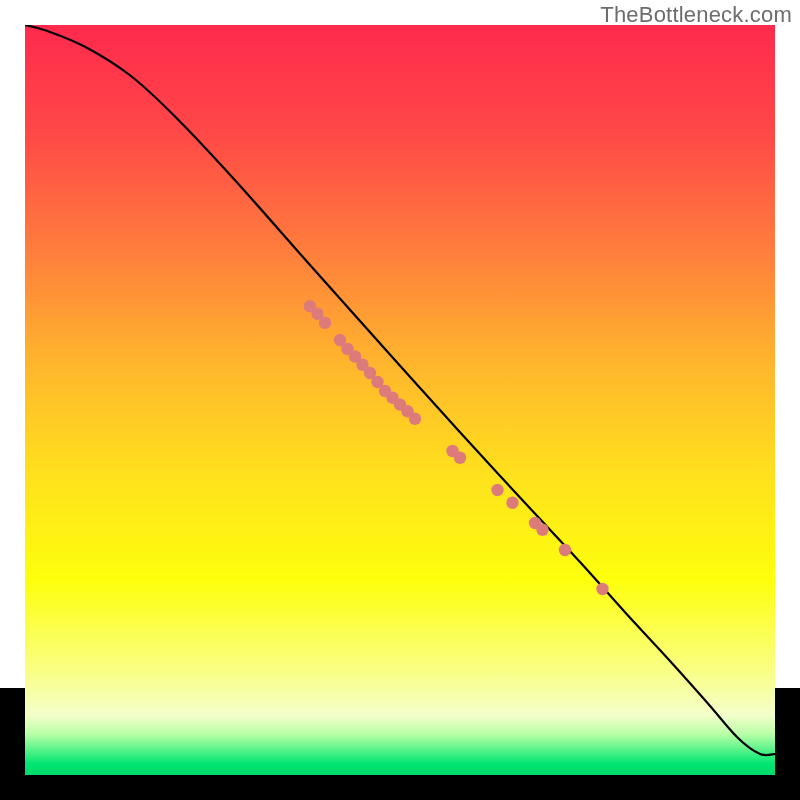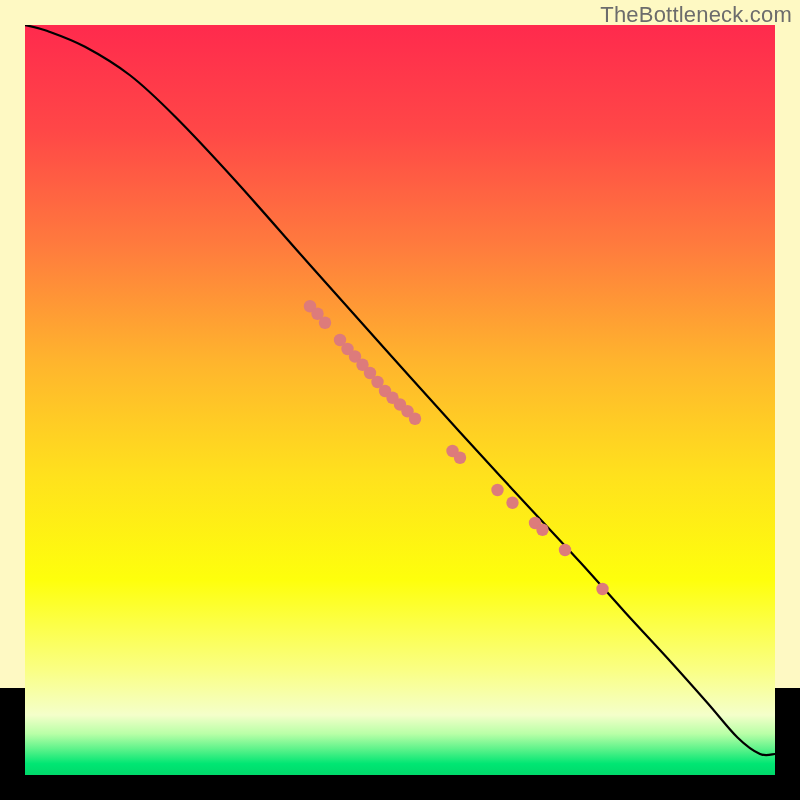--- a/index.html
+++ b/index.html
@@ -8,21 +8,21 @@
     width: 800px;
     height: 800px;
     overflow: hidden;
     background: #000;
     font-family: Arial, Helvetica, sans-serif;
   }
   .stage {
     position: relative;
     width: 800px;
     height: 688px;
-    background: #fef9c3;
+    background: #ffffff;
   }
   .plot {
     position: absolute;
     left: 25px;
     top: 25px;
     width: 750px;
     height: 750px;
   }
   .plot svg {
     width: 100%;

